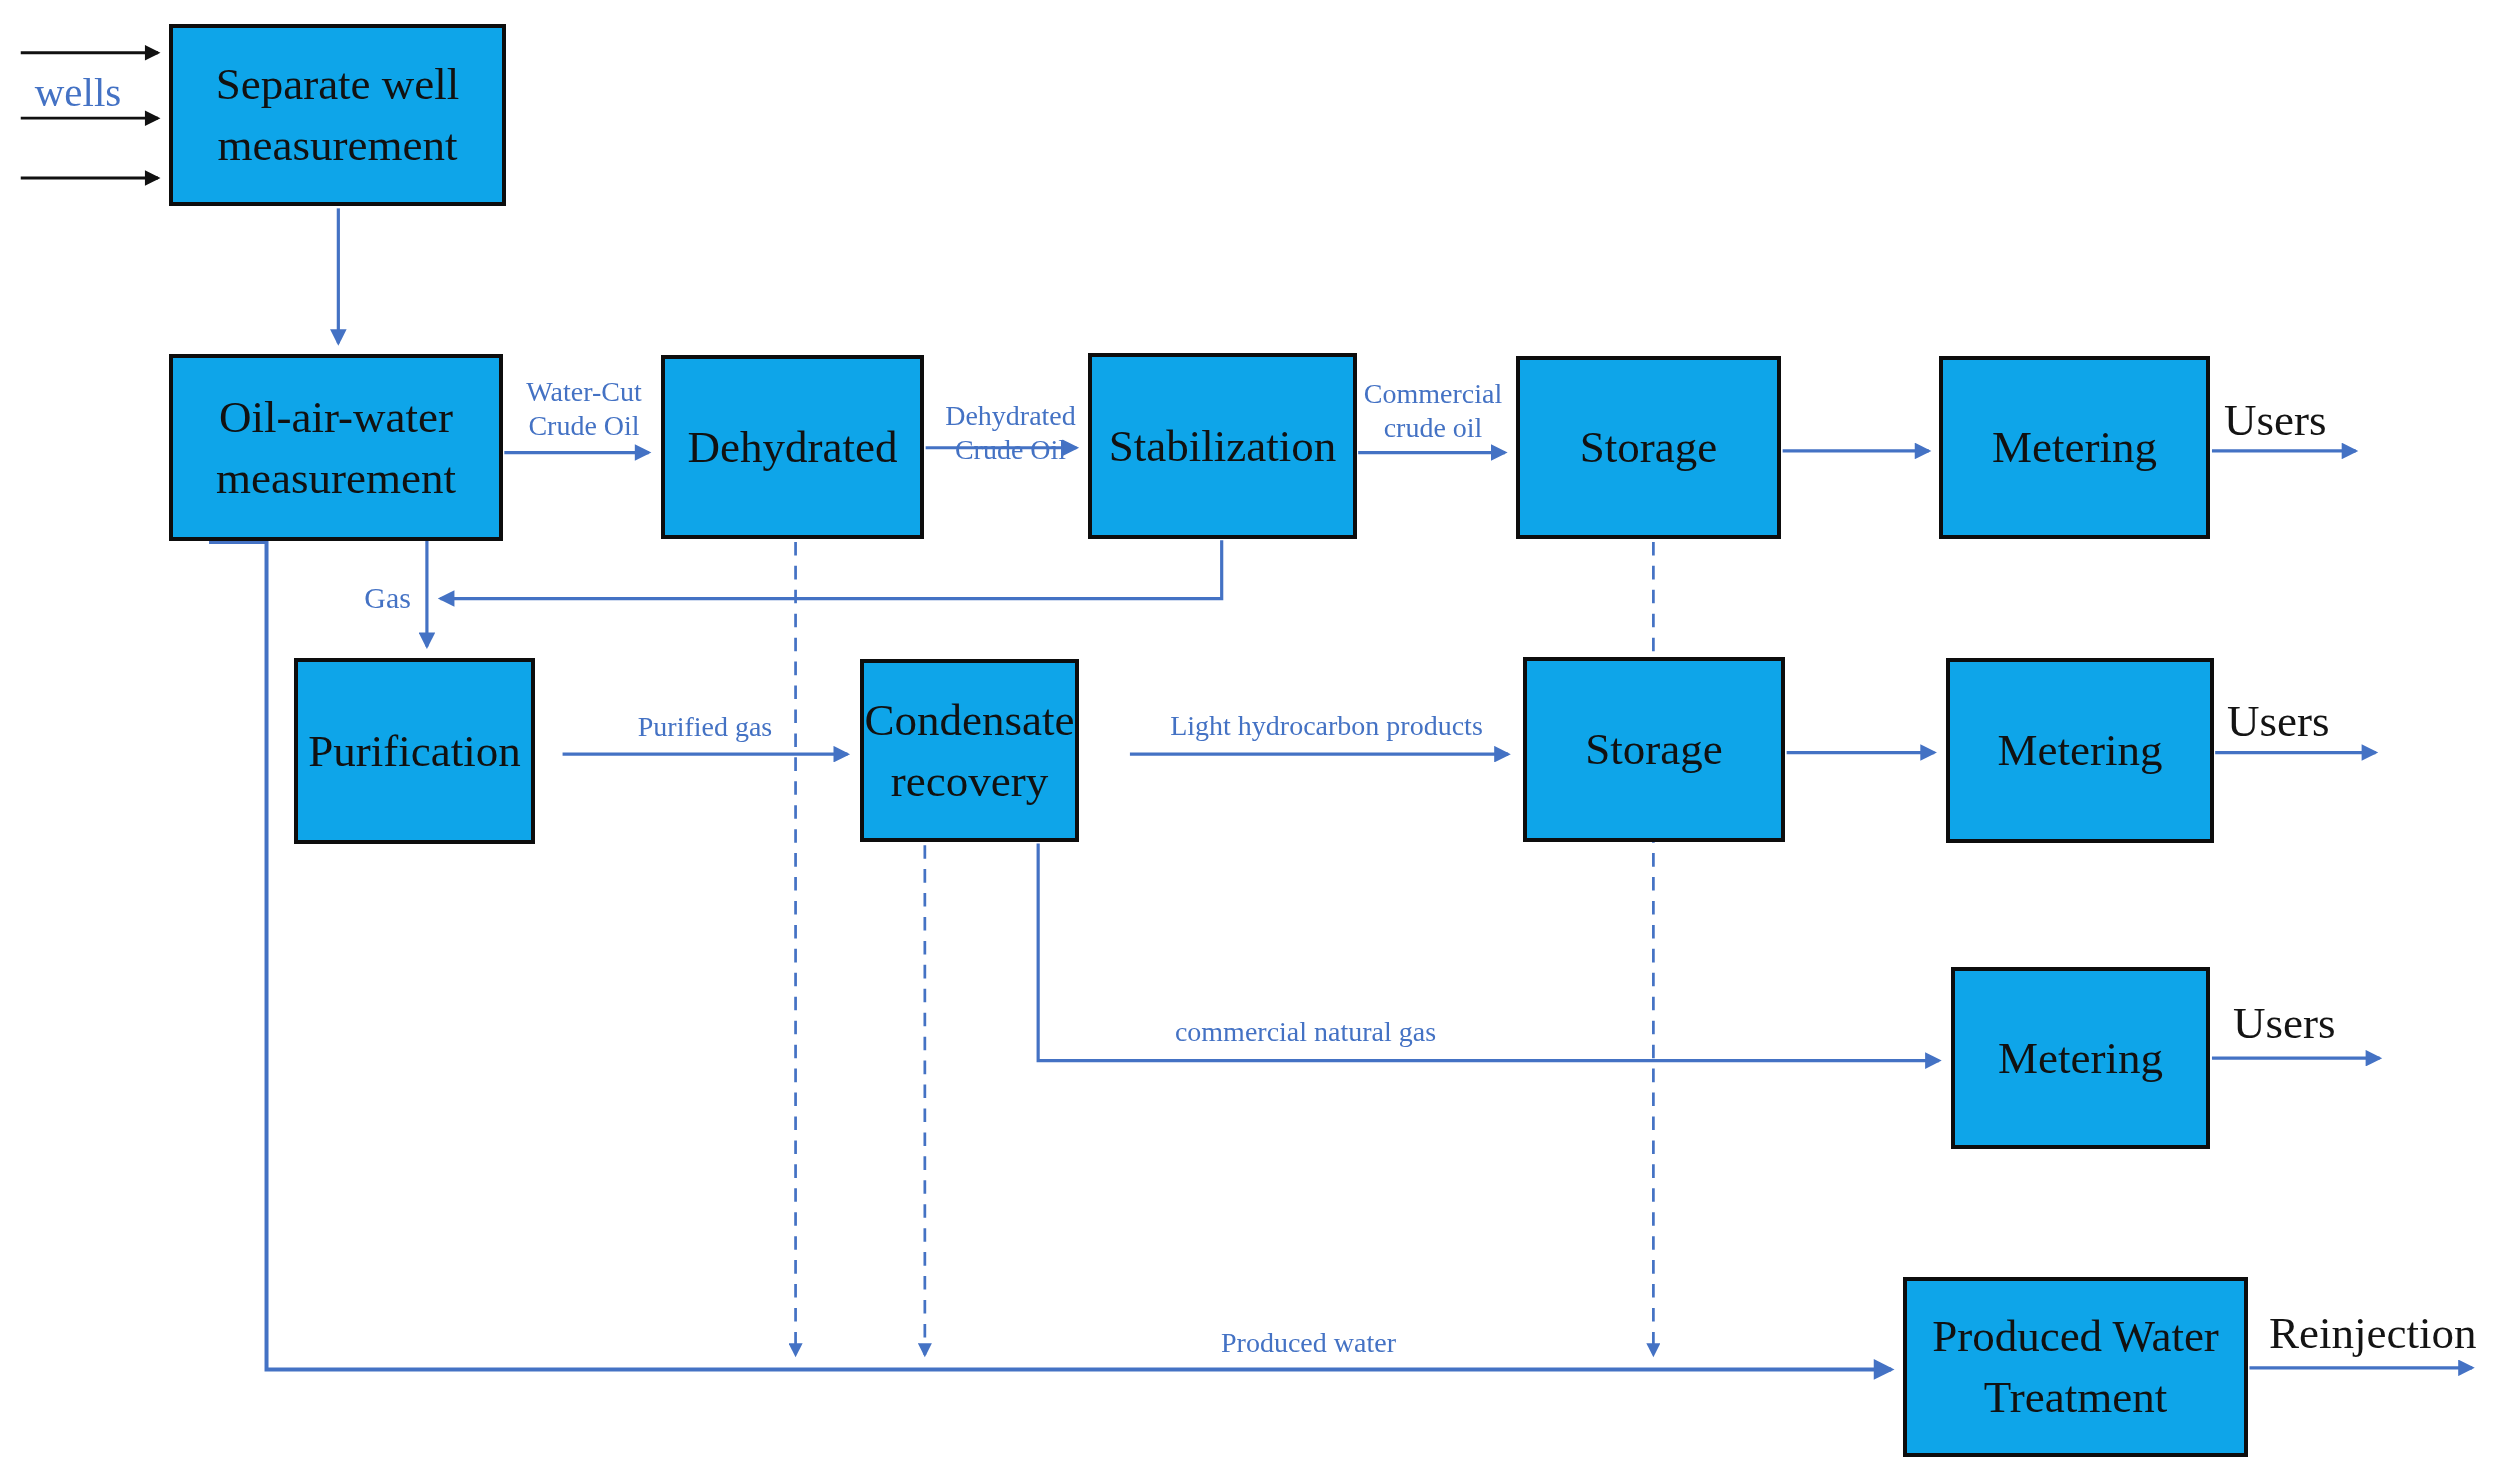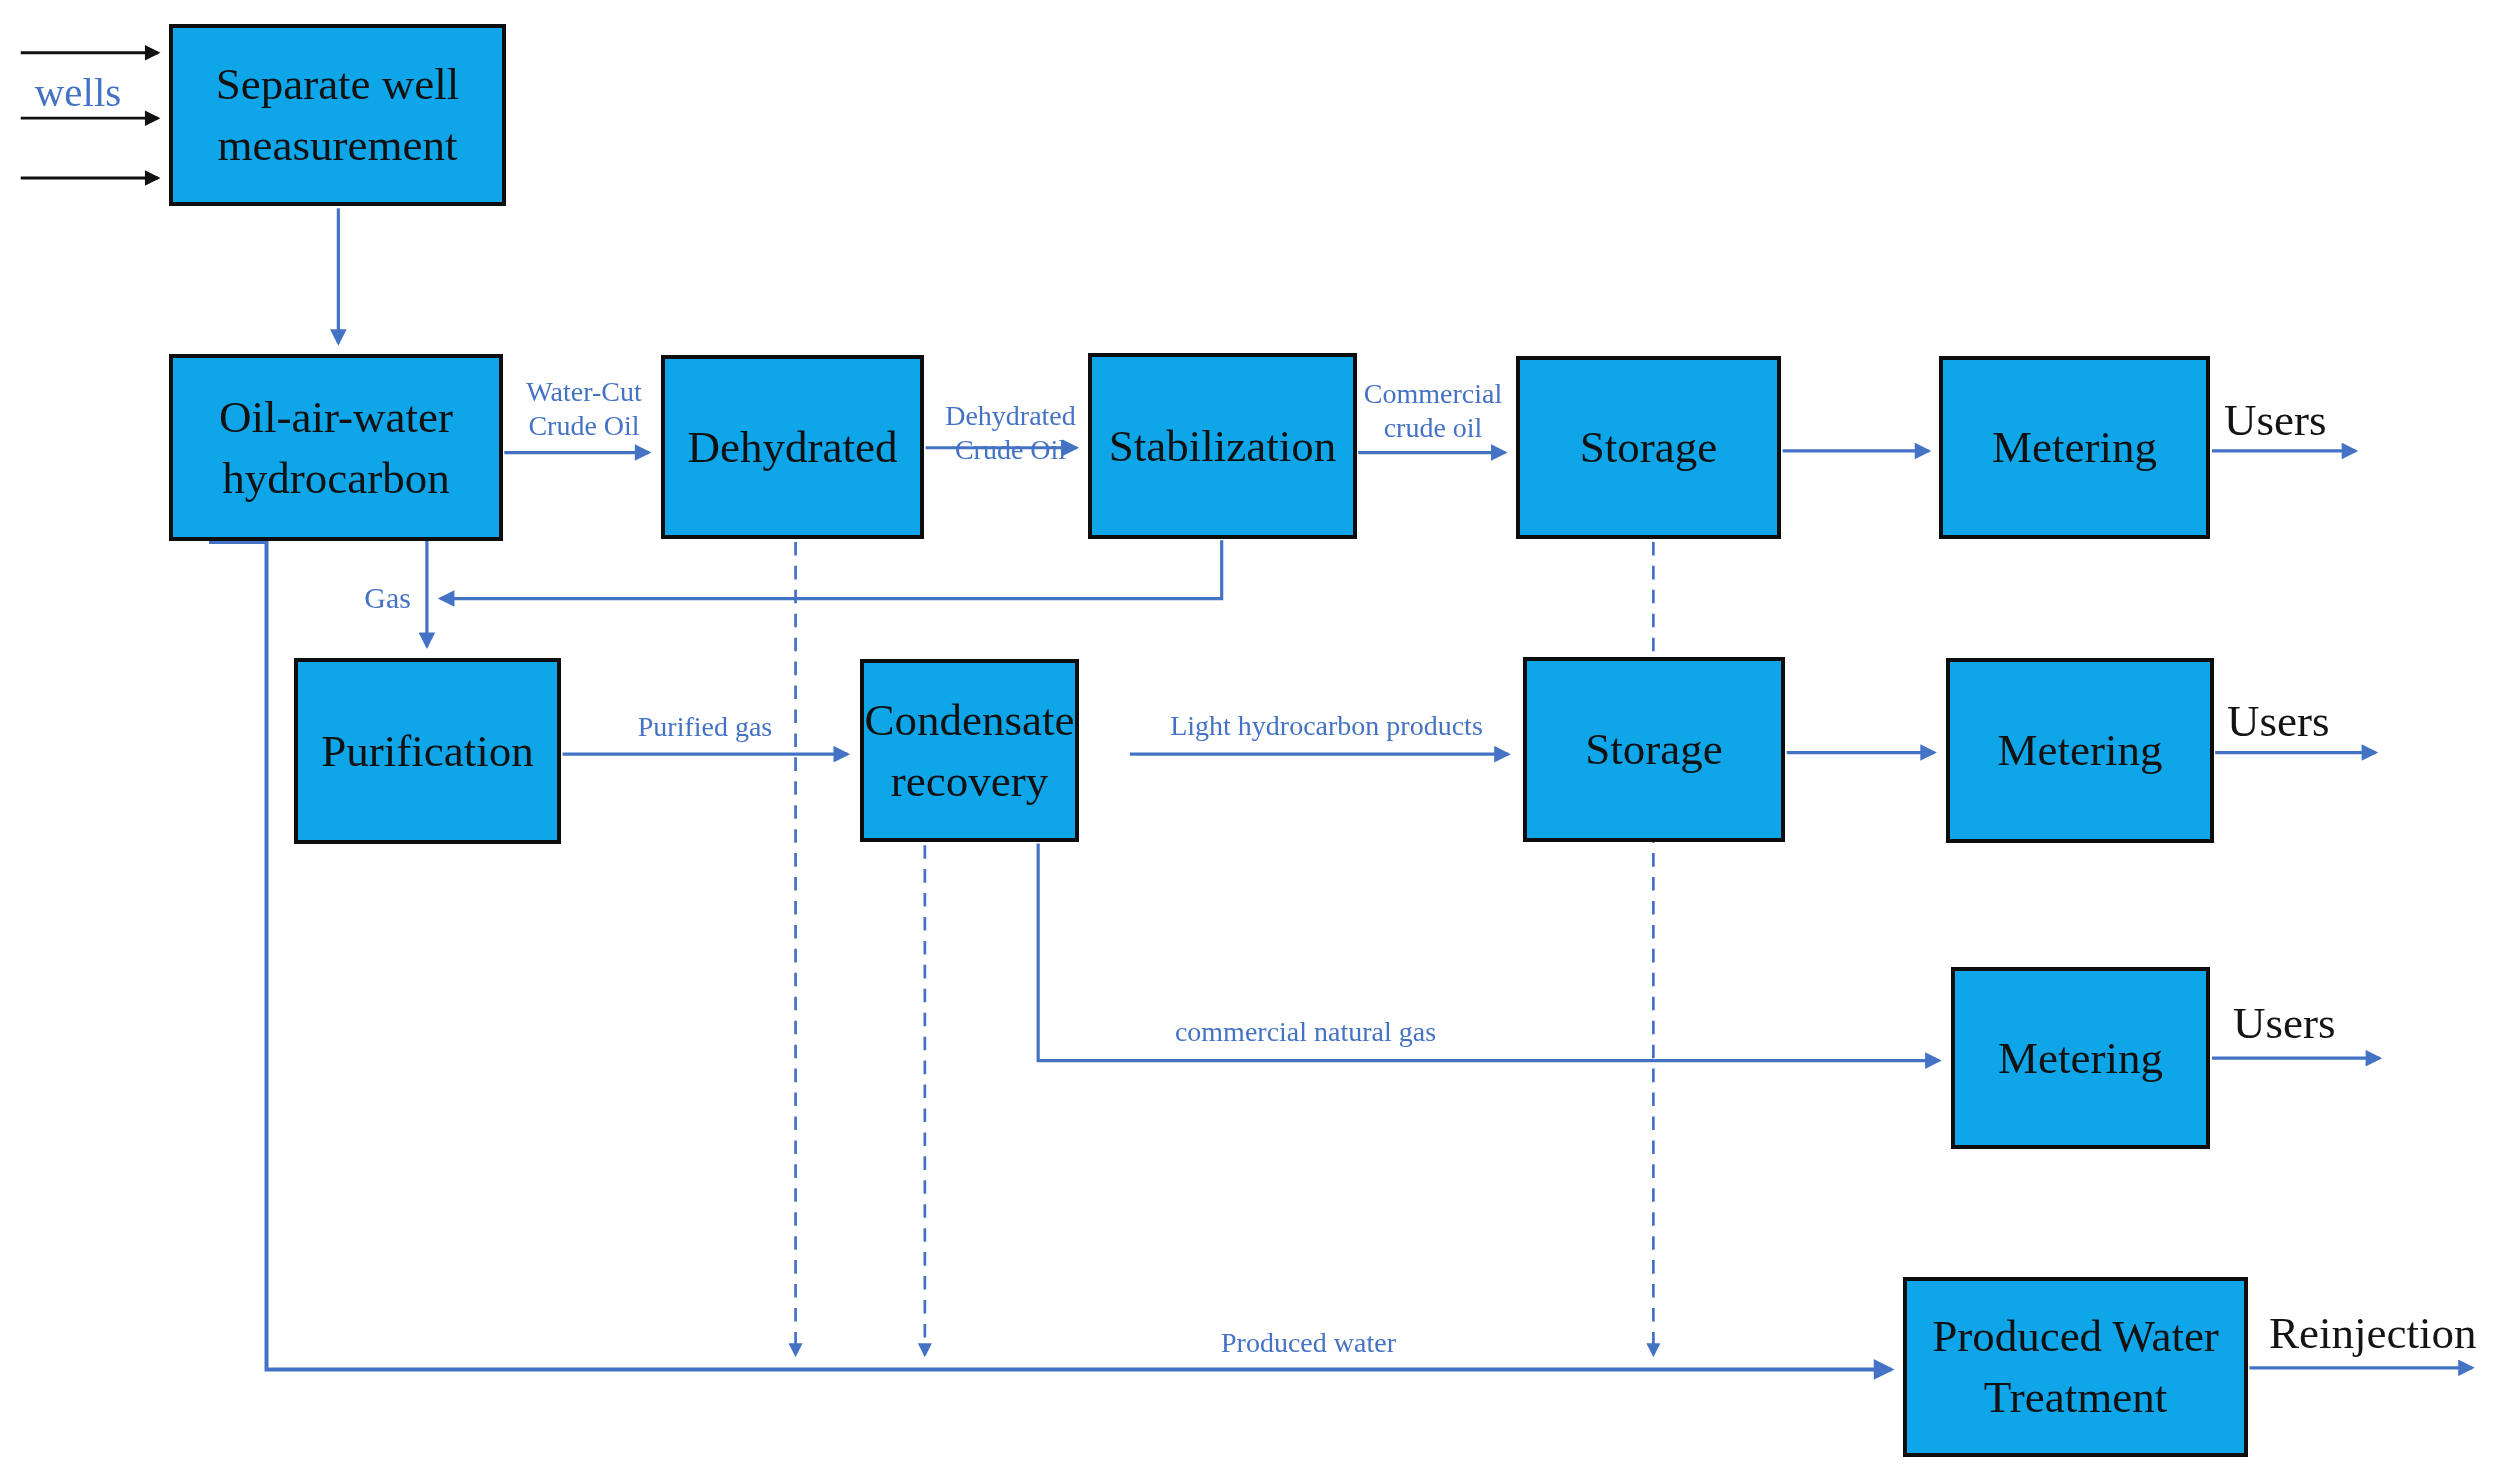--- a/index.html
+++ b/index.html
@@ -79,40 +79,40 @@
       <path d="M1159 1059 V1698" marker-end="url(#ab)"></path>
       <path d="M2072 679 V1698" marker-end="url(#ab)"></path>
     </g>
   </svg>
 
   <div class="node" style="left:169px;top:24px;width:337px;height:182px;">
     <span>Separate well measurement</span>
   </div>
 
   <div class="node" style="left:169px;top:354px;width:334px;height:187px;">
-    <span>Oil-air-water hydrocarbon</span>
+    <span>Oil-air-water measurement</span>
   </div>
 
   <div class="node" style="left:661px;top:355px;width:263px;height:184px;">
     <span>Dehydrated</span>
   </div>
 
   <div class="node" style="left:1088px;top:353px;width:269px;height:186px;">
     <span>Stabilization</span>
   </div>
 
   <div class="node" style="left:1516px;top:356px;width:265px;height:183px;">
     <span>Storage</span>
   </div>
 
   <div class="node" style="left:1939px;top:356px;width:271px;height:183px;">
     <span>Metering</span>
   </div>
 
-  <div class="node" style="left:294px;top:658px;width:267px;height:186px;">
+  <div class="node" style="left:294px;top:658px;width:241px;height:186px;">
     <span>Purification</span>
   </div>
 
   <div class="node" style="left:860px;top:659px;width:219px;height:183px;">
     <span>Condensate recovery</span>
   </div>
 
   <div class="node" style="left:1523px;top:657px;width:262px;height:185px;">
     <span>Storage</span>
   </div>

